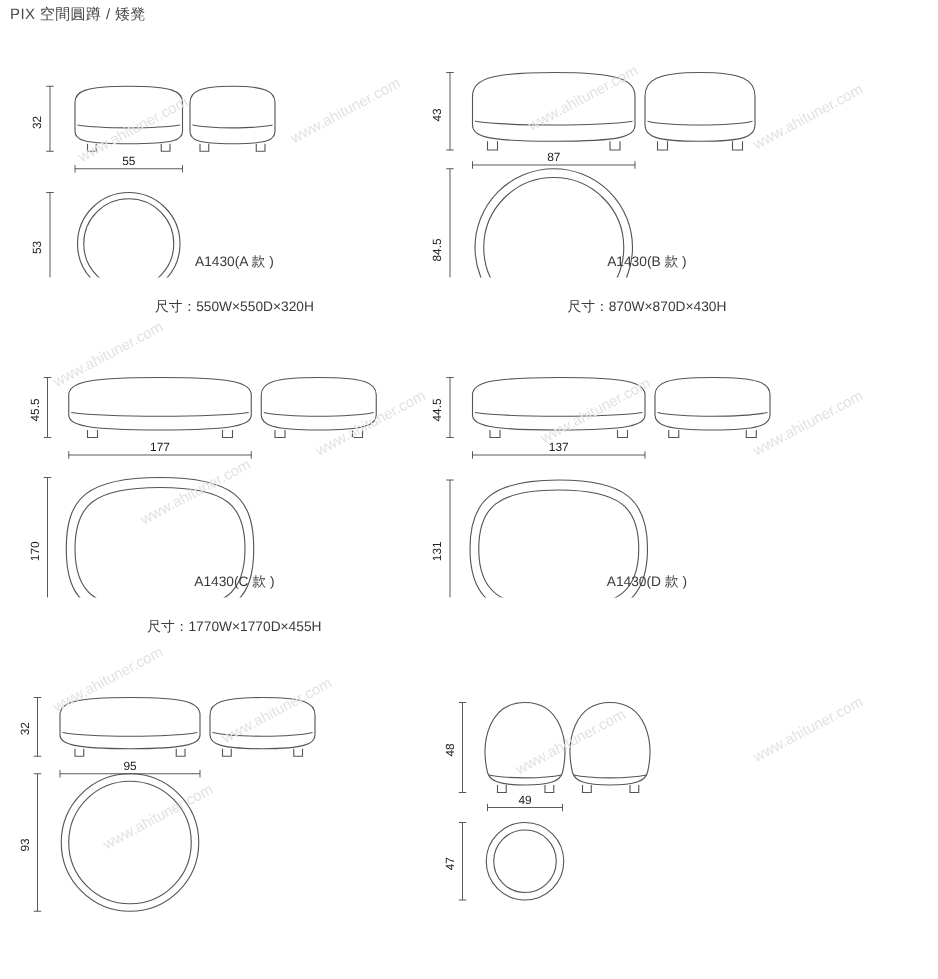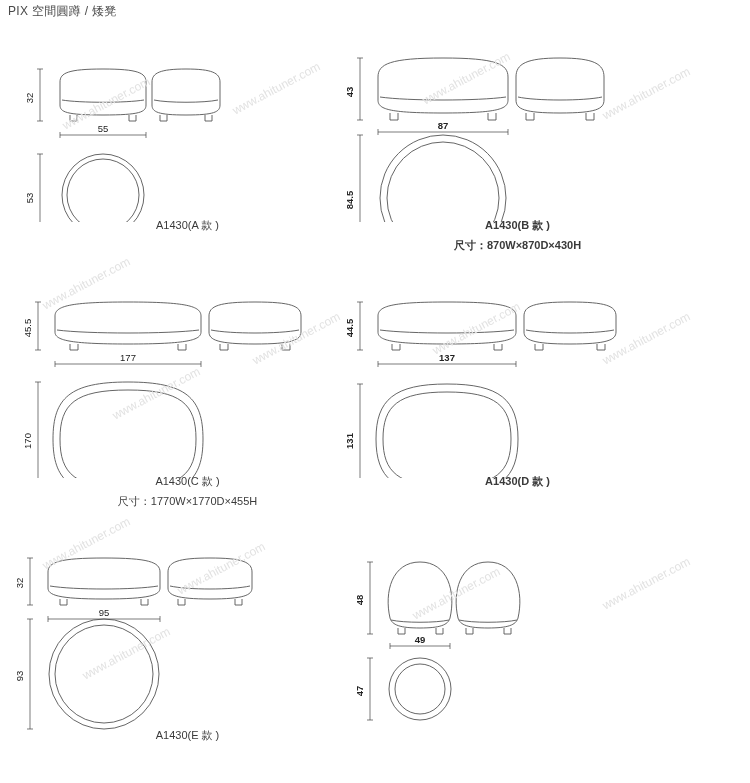--- a/index.html
+++ b/index.html
@@ -38,37 +38,37 @@
   }
   .cell {
     position: absolute;
     width: 375px;
     height: 256px;
   }
   .cell.r0 { top: 0; }
   .cell.r1 { top: 256px; }
   .cell.r2 { top: 510px; }
   .cell.c0 { left: 0; }
-  .cell.c1 { left: 330px; font-weight: bold; }
+  .cell.c1 { left: 330px; }
 
   .diagram {
     position: absolute;
     left: 0;
     top: 0;
     width: 375px;
     height: 200px;
   }
   .caption {
     position: absolute;
     width: 100%;
     text-align: center;
     font-size: 11px;
     color: #3a3a3a;
   }
-  .caption.name { top: 196px; }
+  .caption.name { top: 180px; }
   .caption.size { top: 216px; }
 
   .wm {
     position: absolute;
     font-size: 12px;
     color: #e2e2e2;
     transform: rotate(-28deg);
     transform-origin: left top;
     white-space: nowrap;
     pointer-events: none;
@@ -112,20 +112,21 @@
           <path d="M40,132 L40,214"></path>
           <path d="M37,132 L43,132 M37,214 L43,214"></path>
         </g>
         <g font-family="Liberation Sans, sans-serif" font-size="9.5" fill="#222" text-anchor="middle">
           <text x="33" y="76" transform="rotate(-90 33 76)">32</text>
           <text x="103" y="110">55</text>
           <text x="33" y="176" transform="rotate(-90 33 176)">53</text>
         </g>
       </svg>
       <div class="caption name">A1430(A 款 )</div>
+      <div class="caption size">尺寸：550W×550D×320H</div>
     </div>
 
     <div class="cell r0 c1">
       <svg class="diagram" viewBox="0 0 375 200">
         <g stroke="#555" fill="none" stroke-width="0.9">
           <path d="M48,55 C48,42 60,36 113,36 C166,36 178,42 178,55 L178,78 C178,87 168,91 113,91 C58,91 48,87 48,78 Z"></path>
           <path d="M50,75 C78,79 148,79 176,75"></path>
           <path d="M60,91 L60,98 L68,98 L68,91"></path>
           <path d="M158,91 L158,98 L166,98 L166,91"></path>
           <path d="M186,55 C186,42 196,36 230,36 C264,36 274,42 274,55 L274,78 C274,87 266,91 230,91 C194,91 186,87 186,78 Z"></path>
@@ -237,21 +238,20 @@
           <path d="M48,84 L48,90 M160,84 L160,90"></path>
           <path d="M30,87 L30,197"></path>
           <path d="M27,87 L33,87 M27,197 L33,197"></path>
         </g>
         <g font-family="Liberation Sans, sans-serif" font-size="9.5" fill="#222" text-anchor="middle">
           <text x="23" y="51" transform="rotate(-90 23 51)">32</text>
           <text x="104" y="84">95</text>
           <text x="23" y="144" transform="rotate(-90 23 144)">93</text>
         </g>
       </svg>
-      <div class="caption name">A1430(E 款 )</div>
     </div>
 
     <div class="cell r2 c1">
       <svg class="diagram" viewBox="0 0 375 200">
         <g stroke="#555" fill="none" stroke-width="0.9">
           <path d="M60,86 C54,60 62,30 90,30 C118,30 126,60 120,86 C118,93 110,96 90,96 C70,96 62,93 60,86 Z"></path>
           <path d="M61,88 C74,91 106,91 119,88"></path>
           <path d="M68,96 L68,102 L75,102 L75,96"></path>
           <path d="M106,96 L106,102 L113,102 L113,96"></path>
           <path d="M128,86 C122,60 130,30 158,30 C186,30 194,60 188,86 C186,93 178,96 158,96 C138,96 130,93 128,86 Z"></path>

